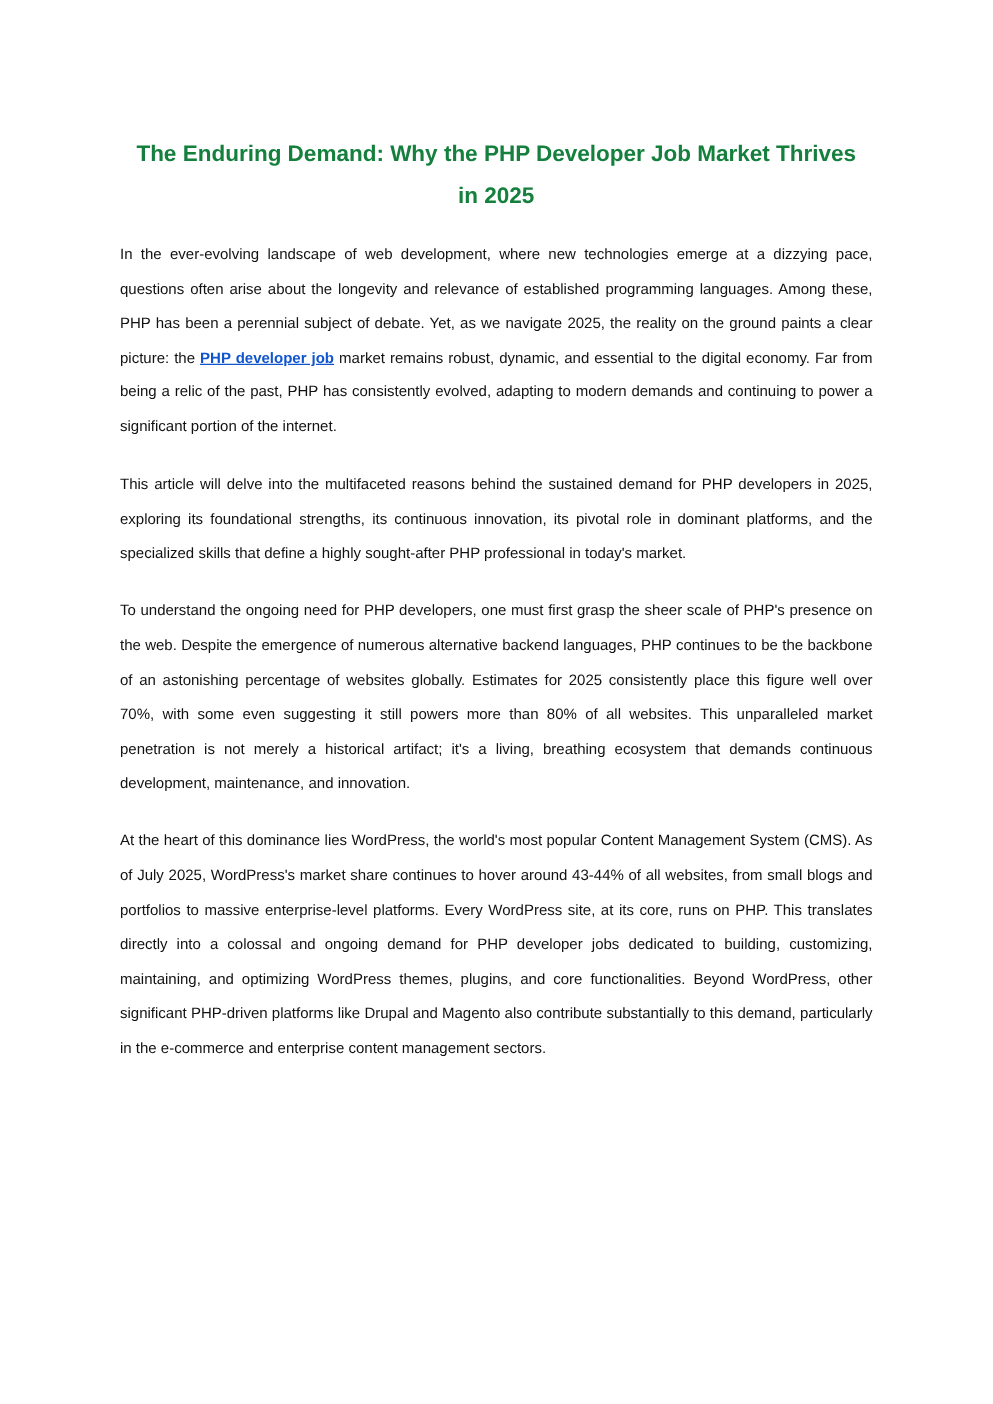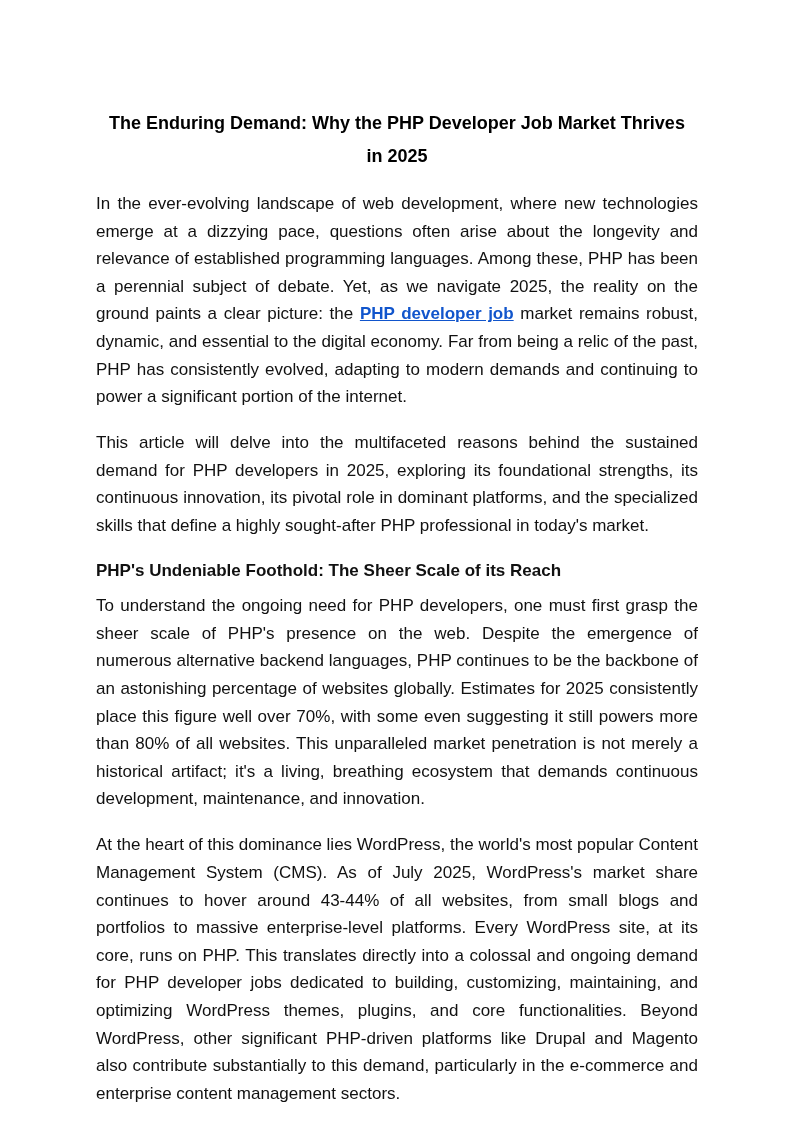--- a/index.html
+++ b/index.html
@@ -18,24 +18,24 @@
     color: #111111;
     overflow: hidden;
   }
   h1.doc-title {
     font-size: 18px;
     font-weight: bold;
     line-height: 33px;
     text-align: center;
     max-width: 594px;
     margin: 0 auto 17px auto;
-    color: #000000;
+    color: #15803d;
   }
   p.doc-para {
-    font-size: 17px;
+    font-size: 12px;
     line-height: 27.6px;
     text-align: justify;
     margin: 0 0 18.5px 0;
     color: #111111;
   }
   h2.doc-heading {
     font-size: 17px;
     font-weight: bold;
     line-height: 26px;
     margin: 4px 0 8px 0;
@@ -56,19 +56,18 @@
 <body>
 
 <div class="page">
 
   <h1 class="doc-title">The Enduring Demand: Why the PHP Developer Job Market Thrives in 2025</h1>
 
   <p class="doc-para"><span>In the ever-evolving landscape of web development, where new technologies emerge at a dizzying pace, questions often arise about the longevity and relevance of established programming languages. Among these, PHP has been a perennial subject of debate. Yet, as we navigate 2025, the reality on the ground paints a clear picture: the </span><a class="doc-link" href="#">PHP developer job</a><span> market remains robust, dynamic, and essential to the digital economy. Far from being a relic of the past, PHP has consistently evolved, adapting to modern demands and continuing to power a significant portion of the internet.</span></p>
 
   <p class="doc-para">This article will delve into the multifaceted reasons behind the sustained demand for PHP developers in 2025, exploring its foundational strengths, its continuous innovation, its pivotal role in dominant platforms, and the specialized skills that define a highly sought-after PHP professional in today's market.</p>
 
-  <h2 class="doc-heading">PHP's Undeniable Foothold: The Sheer Scale of its Reach</h2>
 
   <p class="doc-para">To understand the ongoing need for PHP developers, one must first grasp the sheer scale of PHP's presence on the web. Despite the emergence of numerous alternative backend languages, PHP continues to be the backbone of an astonishing percentage of websites globally. Estimates for 2025 consistently place this figure well over 70%, with some even suggesting it still powers more than 80% of all websites. This unparalleled market penetration is not merely a historical artifact; it's a living, breathing ecosystem that demands continuous development, maintenance, and innovation.</p>
 
   <p class="doc-para"><span>At the heart of this dominance lies WordPress, the world's most popular Content Management System (CMS). As of July 2025, WordPress's market share continues to hover around 43-44% of all websites, from small blogs and portfolios to massive enterprise-level platforms. Every WordPress site, at its core, runs on PHP. This translates directly into a colossal and ongoing demand for </span><span class="bold-run">PHP developer jobs</span><span> dedicated to building, customizing, maintaining, and optimizing WordPress themes, plugins, and core functionalities. Beyond WordPress, other significant PHP-driven platforms like Drupal and Magento also contribute substantially to this demand, particularly in the e-commerce and enterprise content management sectors.</span></p>
 
 </div>
 
 </body></html>

